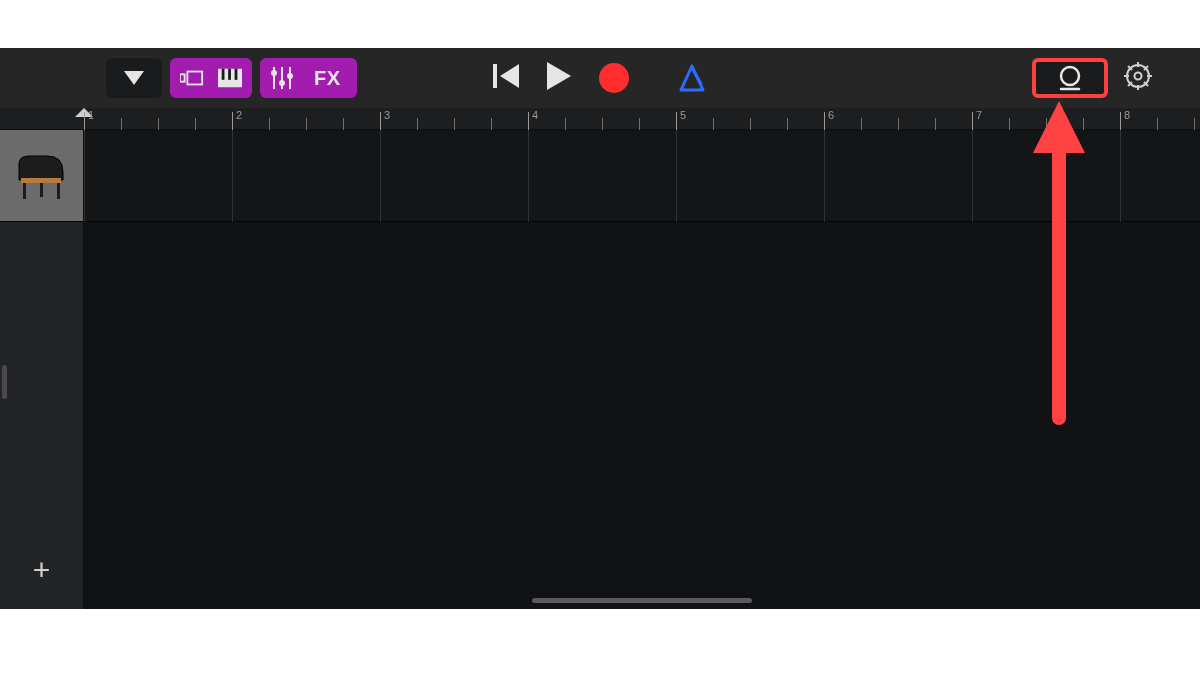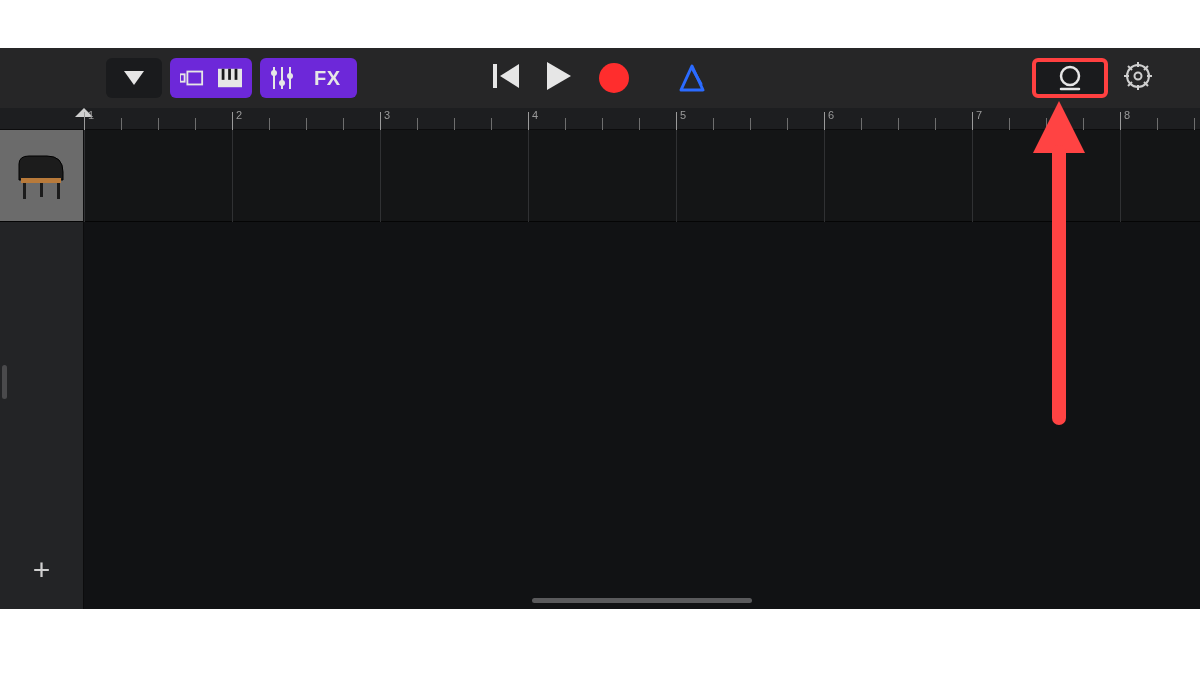--- a/index.html
+++ b/index.html
@@ -36,21 +36,21 @@
   }
   .tb-btn {
     height: 40px; min-width: 48px;
     background: #1a1b1d;
     border-radius: 6px;
     display: flex; align-items: center; justify-content: center;
     color: #e6e6e6;
   }
   .tb-group {
     height: 40px;
-    background: #6d28d9;
+    background: #a21caf;
     border-radius: 6px;
     display: flex; align-items: center; justify-content: flex-start;
     padding: 0 10px;
     gap: 14px;
   }
   .segw { width: 24px; height: 24px; display:flex;align-items:center;justify-content:center; }
   .fx-label { font-weight: 600; font-size: 20px; color: #e6e6e6; letter-spacing: 0.5px; padding: 0 6px; }
   .ghost { background: transparent; }
   .rec-dot {
     width: 30px; height: 30px; border-radius: 50%; background: #ff2d2d;

